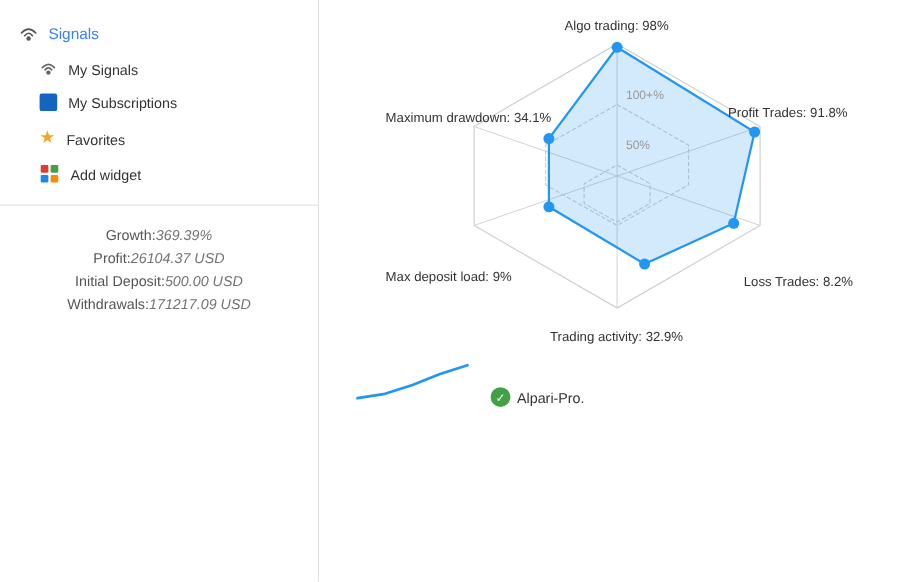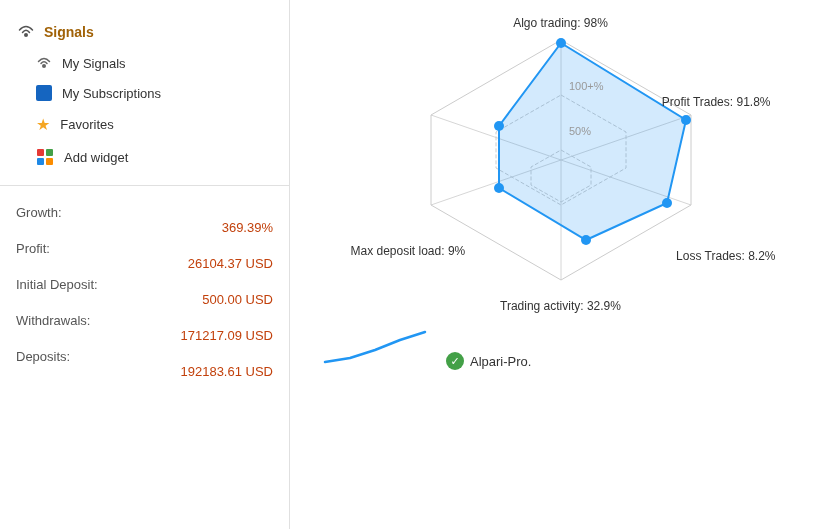--- a/index.html
+++ b/index.html
@@ -19,32 +19,31 @@
       width: 290px;
       min-width: 290px;
       border-right: 1px solid #e0e0e0;
       padding: 16px 0;
       display: flex;
       flex-direction: column;
     }
 
     .sidebar-section-title {
       display: flex;
-      align-items: center;
       gap: 8px;
       padding: 6px 16px;
-      font-weight: bold;
+      font-weight: normal;
       font-size: 14px;
-      color: #a16207;
+      color: #3b82f6;
       cursor: pointer;
     }
 
     .sidebar-item {
       display: flex;
-      align-items: center;
+      align-items: flex-end;
       gap: 10px;
       padding: 7px 16px 7px 36px;
       cursor: pointer;
       color: #333;
       font-size: 13px;
     }
 
     .star-icon {
       color: #f5a623;
       font-size: 16px;
@@ -59,32 +58,32 @@
     
     .stats-table {
       padding: 4px 16px 16px 16px;
     }
 
     .stats-row {
       display: flex;
       justify-content: center;
       padding: 3px 0;
       font-size: 13px;
-      flex-direction: column;
     }
 
     .stats-label {
       color: #555;
       font-weight: normal;
     }
 
     .stats-value {
-      color: #c2410c;
+      color: #737373;
       font-weight: normal;
       text-align: right;
+      font-style: italic;
     }
 
     
     .main-content {
       flex: 1;
       padding: 20px 20px 20px 30px;
       display: flex;
       flex-direction: column;
       align-items: flex-start;
     }
@@ -189,24 +188,20 @@
     <div class="stats-row">
       <span class="stats-label">Initial Deposit:</span>
       <span class="stats-value">500.00 USD</span>
     </div>
 
     <div class="stats-row">
       <span class="stats-label">Withdrawals:</span>
       <span class="stats-value">171217.09 USD</span>
     </div>
 
-    <div class="stats-row">
-      <span class="stats-label">Deposits:</span>
-      <span class="stats-value">192183.61 USD</span>
-    </div>
   </div>
 </div>
 
 <div class="main-content">
 
   <div class="radar-container">
 
     <svg width="420" height="280" viewBox="0 0 420 280" style="position:absolute;top:0;left:0;">
 
       <polygon points="210,20 340,95 340,185 210,260 80,185 80,95" fill="none" stroke="#ccc" stroke-width="1"></polygon>
@@ -237,20 +232,24 @@
     <div class="radar-label" style="top:75px; right:0px; white-space:nowrap; text-align:left;">
       <span>Profit Trades:
 91.8%</span>
     </div>
     <div class="radar-label" style="bottom:55px; right:-5px; white-space:nowrap;">Loss Trades: 8.2%</div>
     <div class="radar-label" style="bottom:5px; left:50%; transform:translateX(-50%); white-space:nowrap;margin-top:23px;">Trading activity: 32.9%</div>
     <div class="radar-label" style="bottom:60px; left:0px; white-space:nowrap; text-align:center;">
       <span>Max deposit load:
 9%</span>
     </div>
+    <div class="radar-label" style="top:80px; left:0px; white-space:nowrap; text-align:center;">
+      <span>Maximum
+drawdown: 34.1%</span>
+    </div>
 
   </div>
 
   <div style="display:flex; align-items:flex-end; gap:16px; margin-top:0px;">
     <svg width="110" height="50" viewBox="0 0 110 50">
       <polyline points="5,42 30,38 55,30 80,20 105,12" fill="none" stroke="#2196F3" stroke-width="2.5" stroke-linecap="round" stroke-linejoin="round"></polyline>
     </svg>
 
     <div class="provider-badge">
       <div class="check-circle">✓</div>

